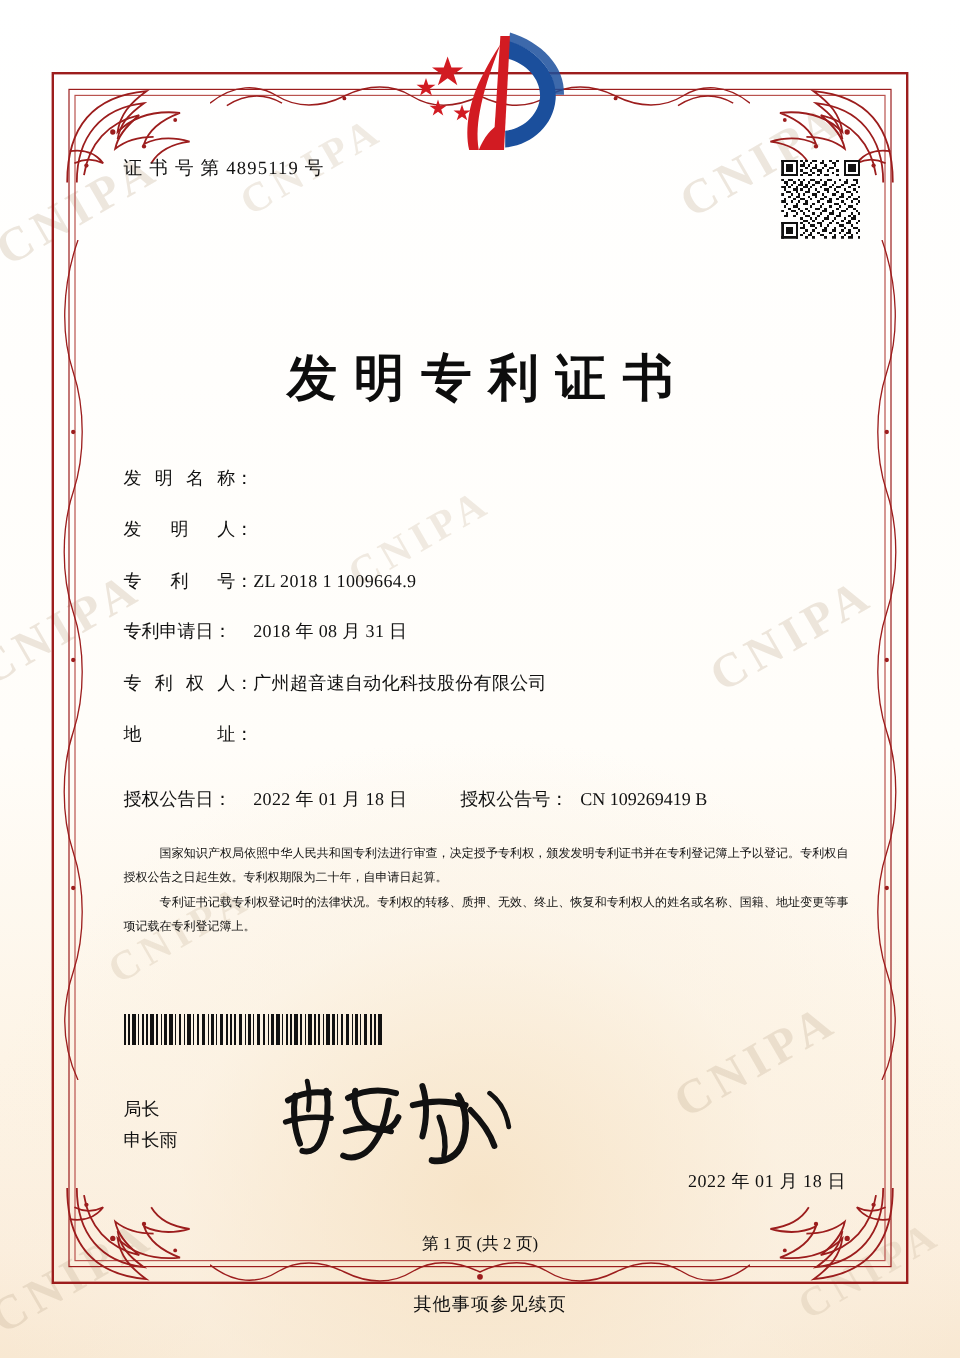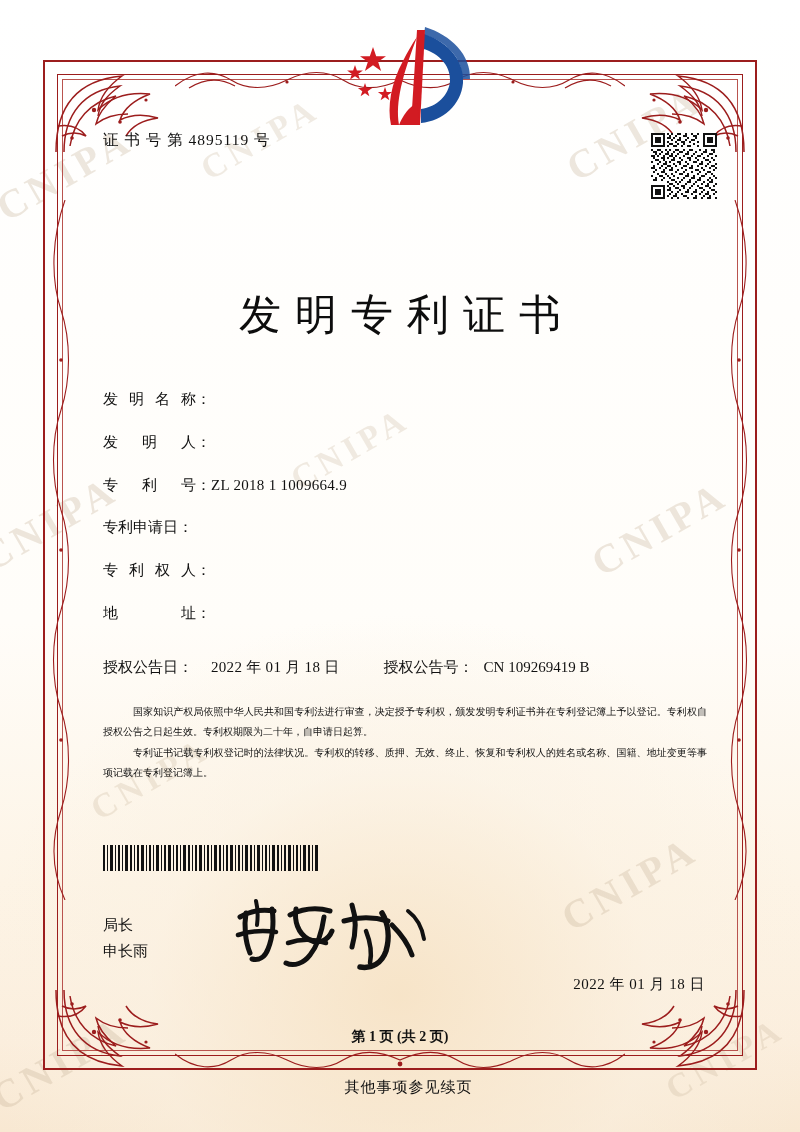--- a/index.html
+++ b/index.html
@@ -138,21 +138,21 @@
     height: 110px;
     display: flex;
     justify-content: center;
     align-items: center;
   }
   .emblem svg { display: block; }
 
   .title {
     text-align: center;
     font-size: 42px;
-    font-weight: 400;
+    font-weight: 700;
     letter-spacing: 14px;
     color: #0d0d0d;
     margin-top: 136px;
     font-family: "DejaVu Serif", "Liberation Serif", serif;
     text-indent: 14px;
   }
 
   .fields {
     margin-top: 46px;
     padding-left: 18px;
@@ -243,21 +243,20 @@
   }
 
   .page-num {
     position: absolute;
     left: 0;
     right: 0;
     top: 1028px;
     text-align: center;
     font-size: 14px;
     color: #111;
-    font-weight: bold;
   }
 
   .footer-note {
     position: absolute;
     left: 17px;
     right: 0;
     top: 1078px;
     text-align: center;
     font-size: 15px;
     color: #111;
@@ -699,29 +698,31 @@
         <div class="f-label spread">
           <span>专</span>
             <span>利</span>
             <span>号：</span>
         </div>
         <div class="f-value">ZL 2018 1 1009664.9</div>
       </div>
 
       <div class="field">
         <div class="f-label">专利申请日：</div>
+        <div class="f-value">2018 年 08 月 31 日</div>
       </div>
 
       <div class="field">
         <div class="f-label spread">
           <span>专</span>
             <span>利</span>
             <span>权</span>
             <span>人：</span>
         </div>
+        <div class="f-value">广州超音速自动化科技股份有限公司</div>
       </div>
 
       <div class="field">
         <div class="f-label spread">
           <span>地</span>
             <span>址：</span>
         </div>
       </div>
 
       <div class="field row-two">

